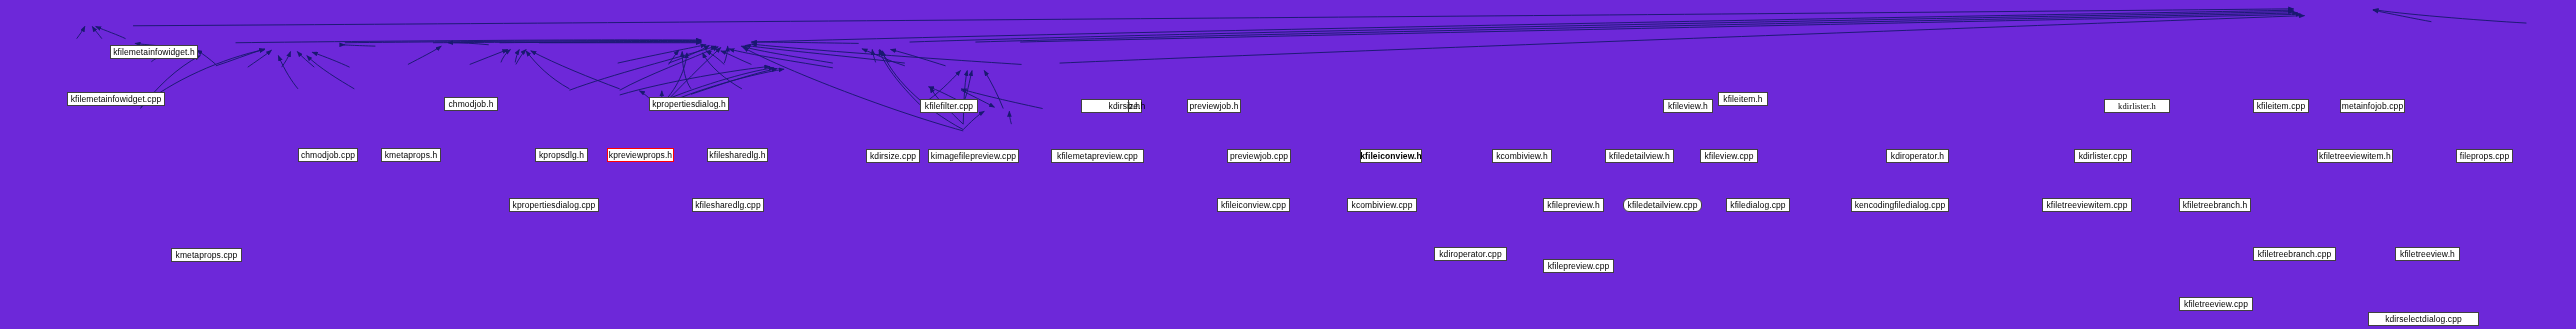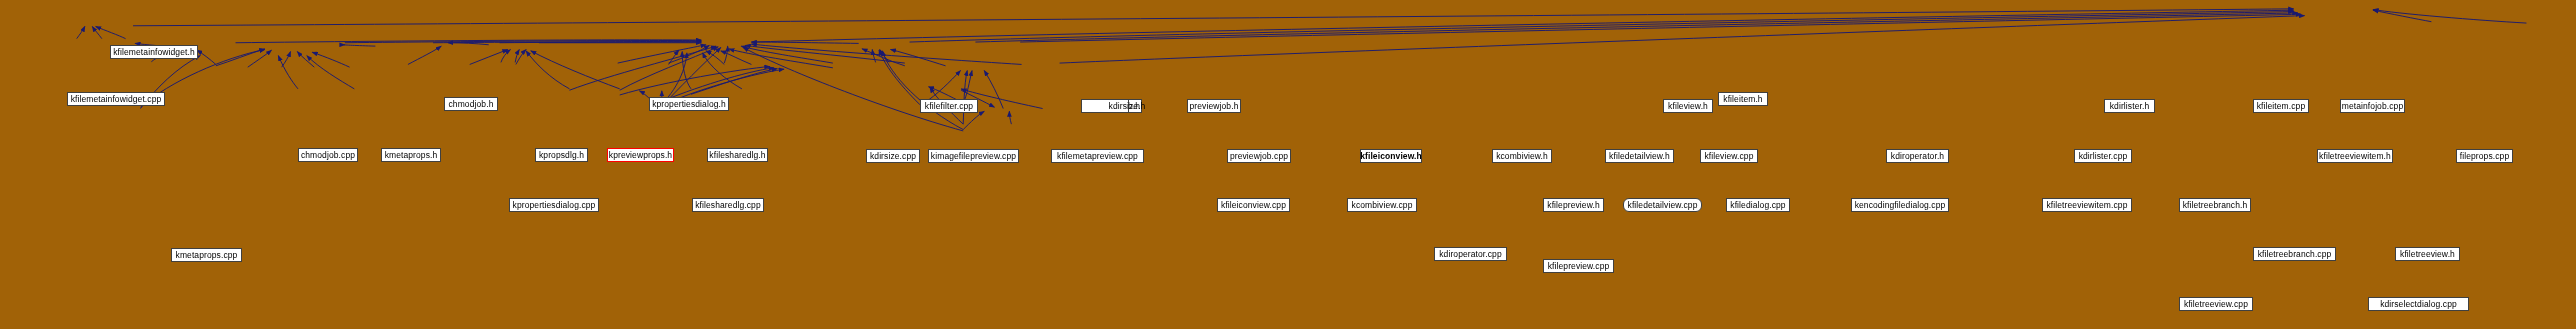--- a/index.html
+++ b/index.html
@@ -4,21 +4,21 @@
 <style>
   html, body {
     margin: 0;
     padding: 0;
     background: #ffffff;
   }
   #graph-canvas {
     position: relative;
     width: 2576px;
     height: 329px;
-    background: #a16207;
+    background: #6d28d9;
     font-family: "Liberation Sans", sans-serif;
     overflow: hidden;
   }
   #edge-layer {
     position: absolute;
     left: 0;
     top: 0;
     width: 2576px;
     height: 329px;
     pointer-events: none;
@@ -154,21 +154,21 @@
       <div class="gnode" style="left: 110px; top: 45px; width: 88px; height: 14.3px;">kfilemetainfowidget.h</div>
       <div class="gnode" style="left: 67px; top: 92px; width: 98px; height: 14.3px;">kfilemetainfowidget.cpp</div>
       <div class="gnode" style="left: 1718px; top: 92px; width: 50px; height: 14.3px;">kfileitem.h</div>
       <div class="gnode" style="left: 444px; top: 97px; width: 54px; height: 14.3px;">chmodjob.h</div>
       <div class="gnode" style="left: 649px; top: 97px; width: 80px; height: 14.3px;">kpropertiesdialog.h</div>
       <div class="gnode" style="left: 920px; top: 99px; width: 58px; height: 14.3px;">kfilefilter.cpp</div>
       <div class="gnode" style="left: 1086px; top: 99px; width: 56px; height: 14.3px;">metainfojob.h</div>
       <div class="gnode" style="left: 1081px; top: 99px; width: 48px; height: 14.3px; padding-left: 44px;">kdirsize.h</div>
       <div class="gnode" style="left: 1187px; top: 99px; width: 54px; height: 14.3px;">previewjob.h</div>
       <div class="gnode" style="left: 1663px; top: 99px; width: 50px; height: 14.3px;">kfileview.h</div>
-      <div class="gnode" style="left: 2104px; top: 99px; width: 51px; height: 14.3px;">kdirlister.h</div>
+      <div class="gnode" style="left: 2104px; top: 99px; width: 66px; height: 14.3px; font-family: Liberation Serif, serif;">kdirlister.h</div>
       <div class="gnode" style="left: 2253px; top: 99px; width: 56px; height: 14.3px;">kfileitem.cpp</div>
       <div class="gnode" style="left: 2340px; top: 99px; width: 65px; height: 14.3px;">metainfojob.cpp</div>
       <div class="gnode" style="left: 298px; top: 148px; width: 60px; height: 14.3px;">chmodjob.cpp</div>
       <div class="gnode" style="left: 381px; top: 148px; width: 60px; height: 14.3px;">kmetaprops.h</div>
       <div class="gnode" style="left: 535px; top: 148px; width: 53px; height: 14.3px;">kpropsdlg.h</div>
       <div class="gnode highlight" style="left: 607px; top: 148px; width: 67px; height: 14.3px;">kpreviewprops.h</div>
       <div class="gnode" style="left: 707px; top: 148px; width: 61px; height: 14.3px;">kfilesharedlg.h</div>
       <div class="gnode" style="left: 866px; top: 149px; width: 54px; height: 14.3px;">kdirsize.cpp</div>
       <div class="gnode" style="left: 928px; top: 149px; width: 91px; height: 14.3px;">kimagefilepreview.cpp</div>
       <div class="gnode" style="left: 1051px; top: 149px; width: 93px; height: 14.3px;">kfilemetapreview.cpp</div>
@@ -190,17 +190,17 @@
       <div class="gnode" style="left: 1726px; top: 198px; width: 64px; height: 14.3px;">kfiledialog.cpp</div>
       <div class="gnode" style="left: 1851px; top: 198px; width: 98px; height: 14.3px;">kencodingfiledialog.cpp</div>
       <div class="gnode" style="left: 2042px; top: 198px; width: 90px; height: 14.3px;">kfiletreeviewitem.cpp</div>
       <div class="gnode" style="left: 2179px; top: 198px; width: 72px; height: 14.3px;">kfiletreebranch.h</div>
       <div class="gnode" style="left: 171px; top: 248px; width: 71px; height: 14.3px;">kmetaprops.cpp</div>
       <div class="gnode" style="left: 1434px; top: 247px; width: 73px; height: 14.3px;">kdiroperator.cpp</div>
       <div class="gnode" style="left: 1543px; top: 247px; width: 71px; height: 14.3px; margin-top: 12px;">kfilepreview.cpp</div>
       <div class="gnode" style="left: 2253px; top: 247px; width: 83px; height: 14.3px;">kfiletreebranch.cpp</div>
       <div class="gnode" style="left: 2395px; top: 247px; width: 65px; height: 14.3px;">kfiletreeview.h</div>
       <div class="gnode" style="left: 2179px; top: 297px; width: 74px; height: 14.3px;">kfiletreeview.cpp</div>
-      <div class="gnode" style="left: 2368px; top: 297px; width: 101px; height: 14.3px;">kdirselectdialog.cpp</div>
+      <div class="gnode" style="left: 2368px; top: 312px; width: 111px; height: 14.3px;">kdirselectdialog.cpp</div>
     </div>
 
 </div>
 
 
 </body></html>

